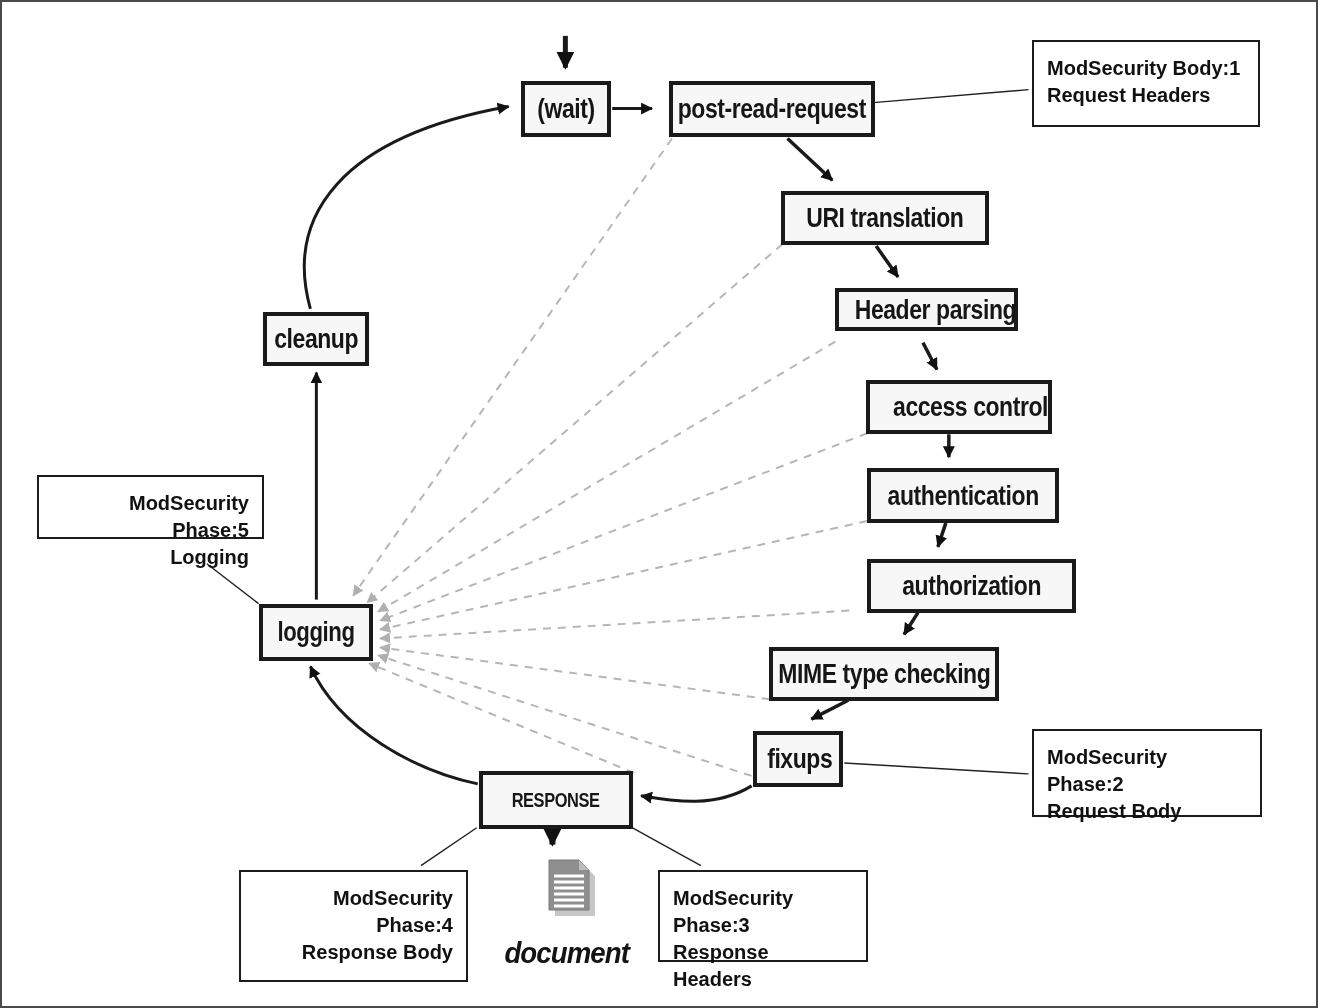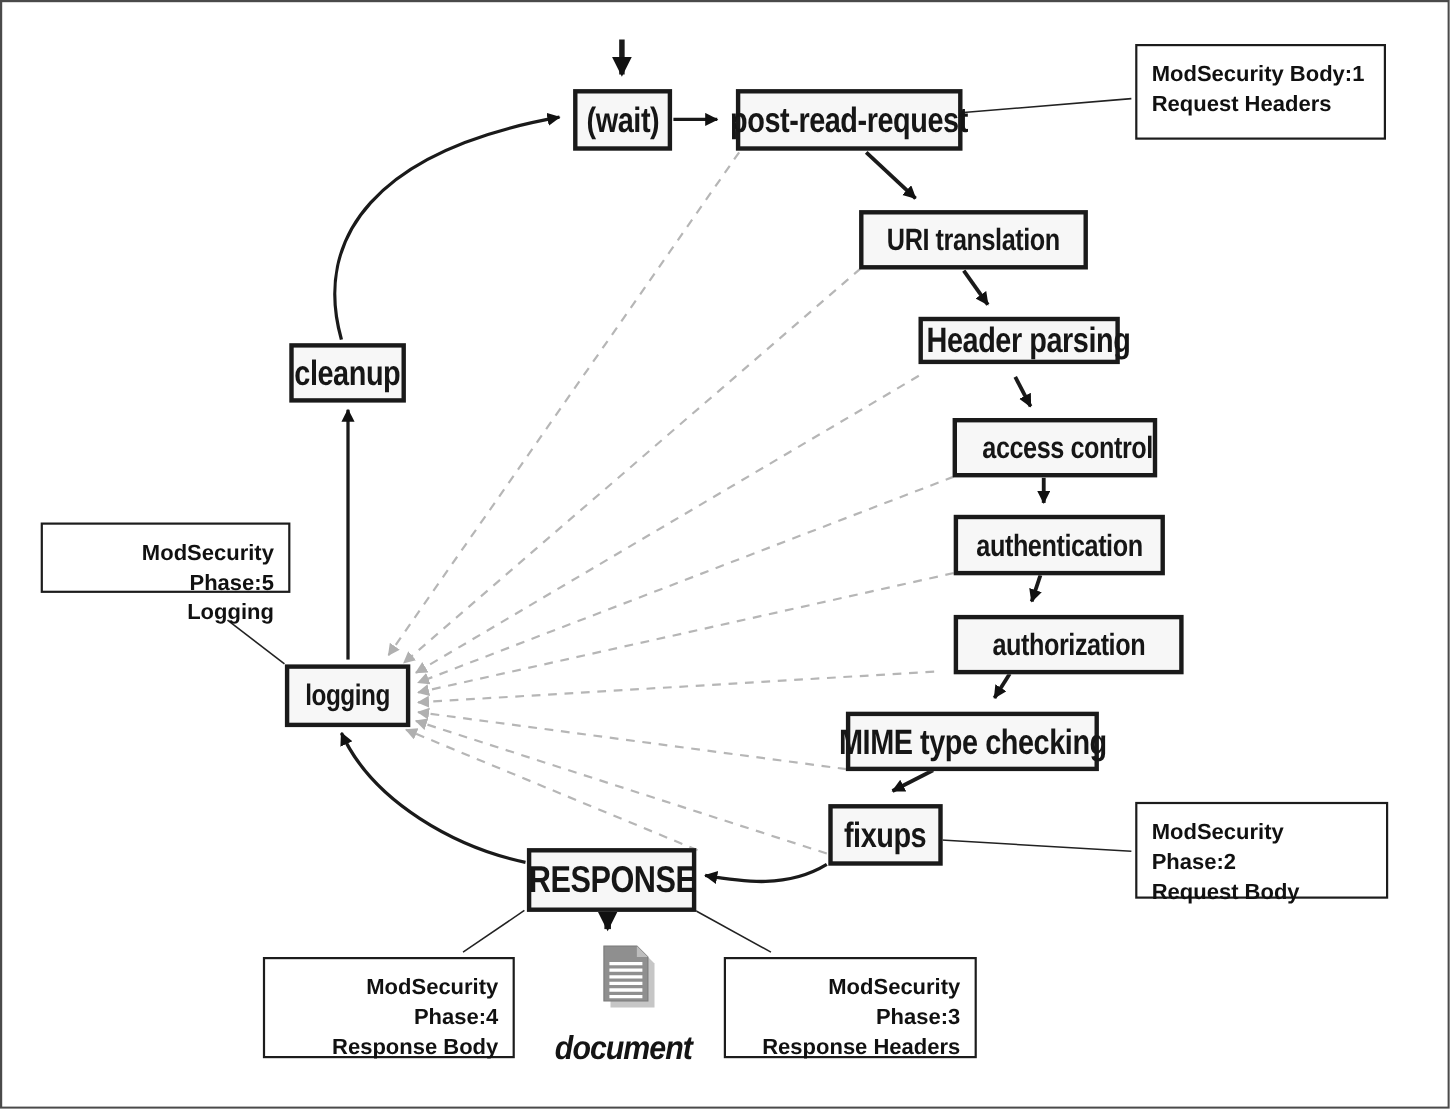--- a/index.html
+++ b/index.html
@@ -16,24 +16,24 @@
   .node{
     position:absolute;
     background:#f7f7f7;
     border:4px solid #1a1a1a;
     box-sizing:border-box;
     display:flex;align-items:center;justify-content:center;
     color:#161616;
     font-weight:bold;
   }
   .node .lbl{display:inline-block;transform:scaleX(0.82);white-space:nowrap;letter-spacing:-0.5px;}
-  .n-sm{font-size:32px;}
+  .n-sm{font-size:28px;}
   .n-md{font-size:27px;}
   .n-lg{font-size:28px;}
-  .n-caps{font-size:34px;}
+  .n-caps{font-size:20px;}
   .note{
     position:absolute;
     background:#fff;
     border:2px solid #1c1c1c;
     box-sizing:border-box;
     padding:13px 13px 0 13px;
     font-size:20px;font-weight:bold;color:#111;
     line-height:27px;
   }
   .note.align-right{text-align:right;}
@@ -126,21 +126,21 @@
   </div>
 
   <div class="node n-lg" style="left:847px;top:557px;width:209px;height:54px;margin-left:18px;">
     <span class="lbl">authorization</span>
   </div>
 
   <div class="node n-sm" style="left:767px;top:645px;width:230px;height:54px;">
     <span class="lbl">MIME type checking</span>
   </div>
 
-  <div class="node n-sm" style="left:751px;top:729px;width:104px;height:56px;">
+  <div class="node n-sm" style="left:751px;top:729px;width:90px;height:56px;justify-content:flex-end;">
     <span class="lbl">fixups</span>
   </div>
 
   <div class="node n-caps" style="left:477px;top:769px;width:154px;height:58px;">
     <span class="lbl">RESPONSE</span>
   </div>
 
   <div class="node n-md" style="left:257px;top:602px;width:114px;height:57px;">
     <span class="lbl">logging</span>
   </div>
@@ -152,26 +152,26 @@
   <div class="note align-left" style="left:1030px;top:38px;width:228px;height:87px;">
     <div>ModSecurity Body:1</div>
     <div>Request Headers</div>
   </div>
 
   <div class="note align-left" style="left:1030px;top:727px;width:230px;height:88px;">
     <div>ModSecurity Phase:2</div>
     <div>Request Body</div>
   </div>
 
-  <div class="note align-left" style="left:656px;top:868px;width:230px;height:92px;text-align:right;">
+  <div class="note align-left" style="left:656px;top:868px;width:210px;height:92px;">
     <div>ModSecurity Phase:3</div>
     <div>Response Headers</div>
   </div>
 
-  <div class="note align-right" style="left:237px;top:868px;width:229px;height:92px;padding-left:32px;">
+  <div class="note align-right" style="left:237px;top:868px;width:229px;height:112px;padding-left:32px;">
     <div>ModSecurity Phase:4</div>
     <div>Response Body</div>
   </div>
 
   <div class="note align-right" style="left:35px;top:473px;width:227px;height:64px;">
     <div>ModSecurity Phase:5</div>
     <div>Logging</div>
   </div>
 
   <div class="doc-wrap">

